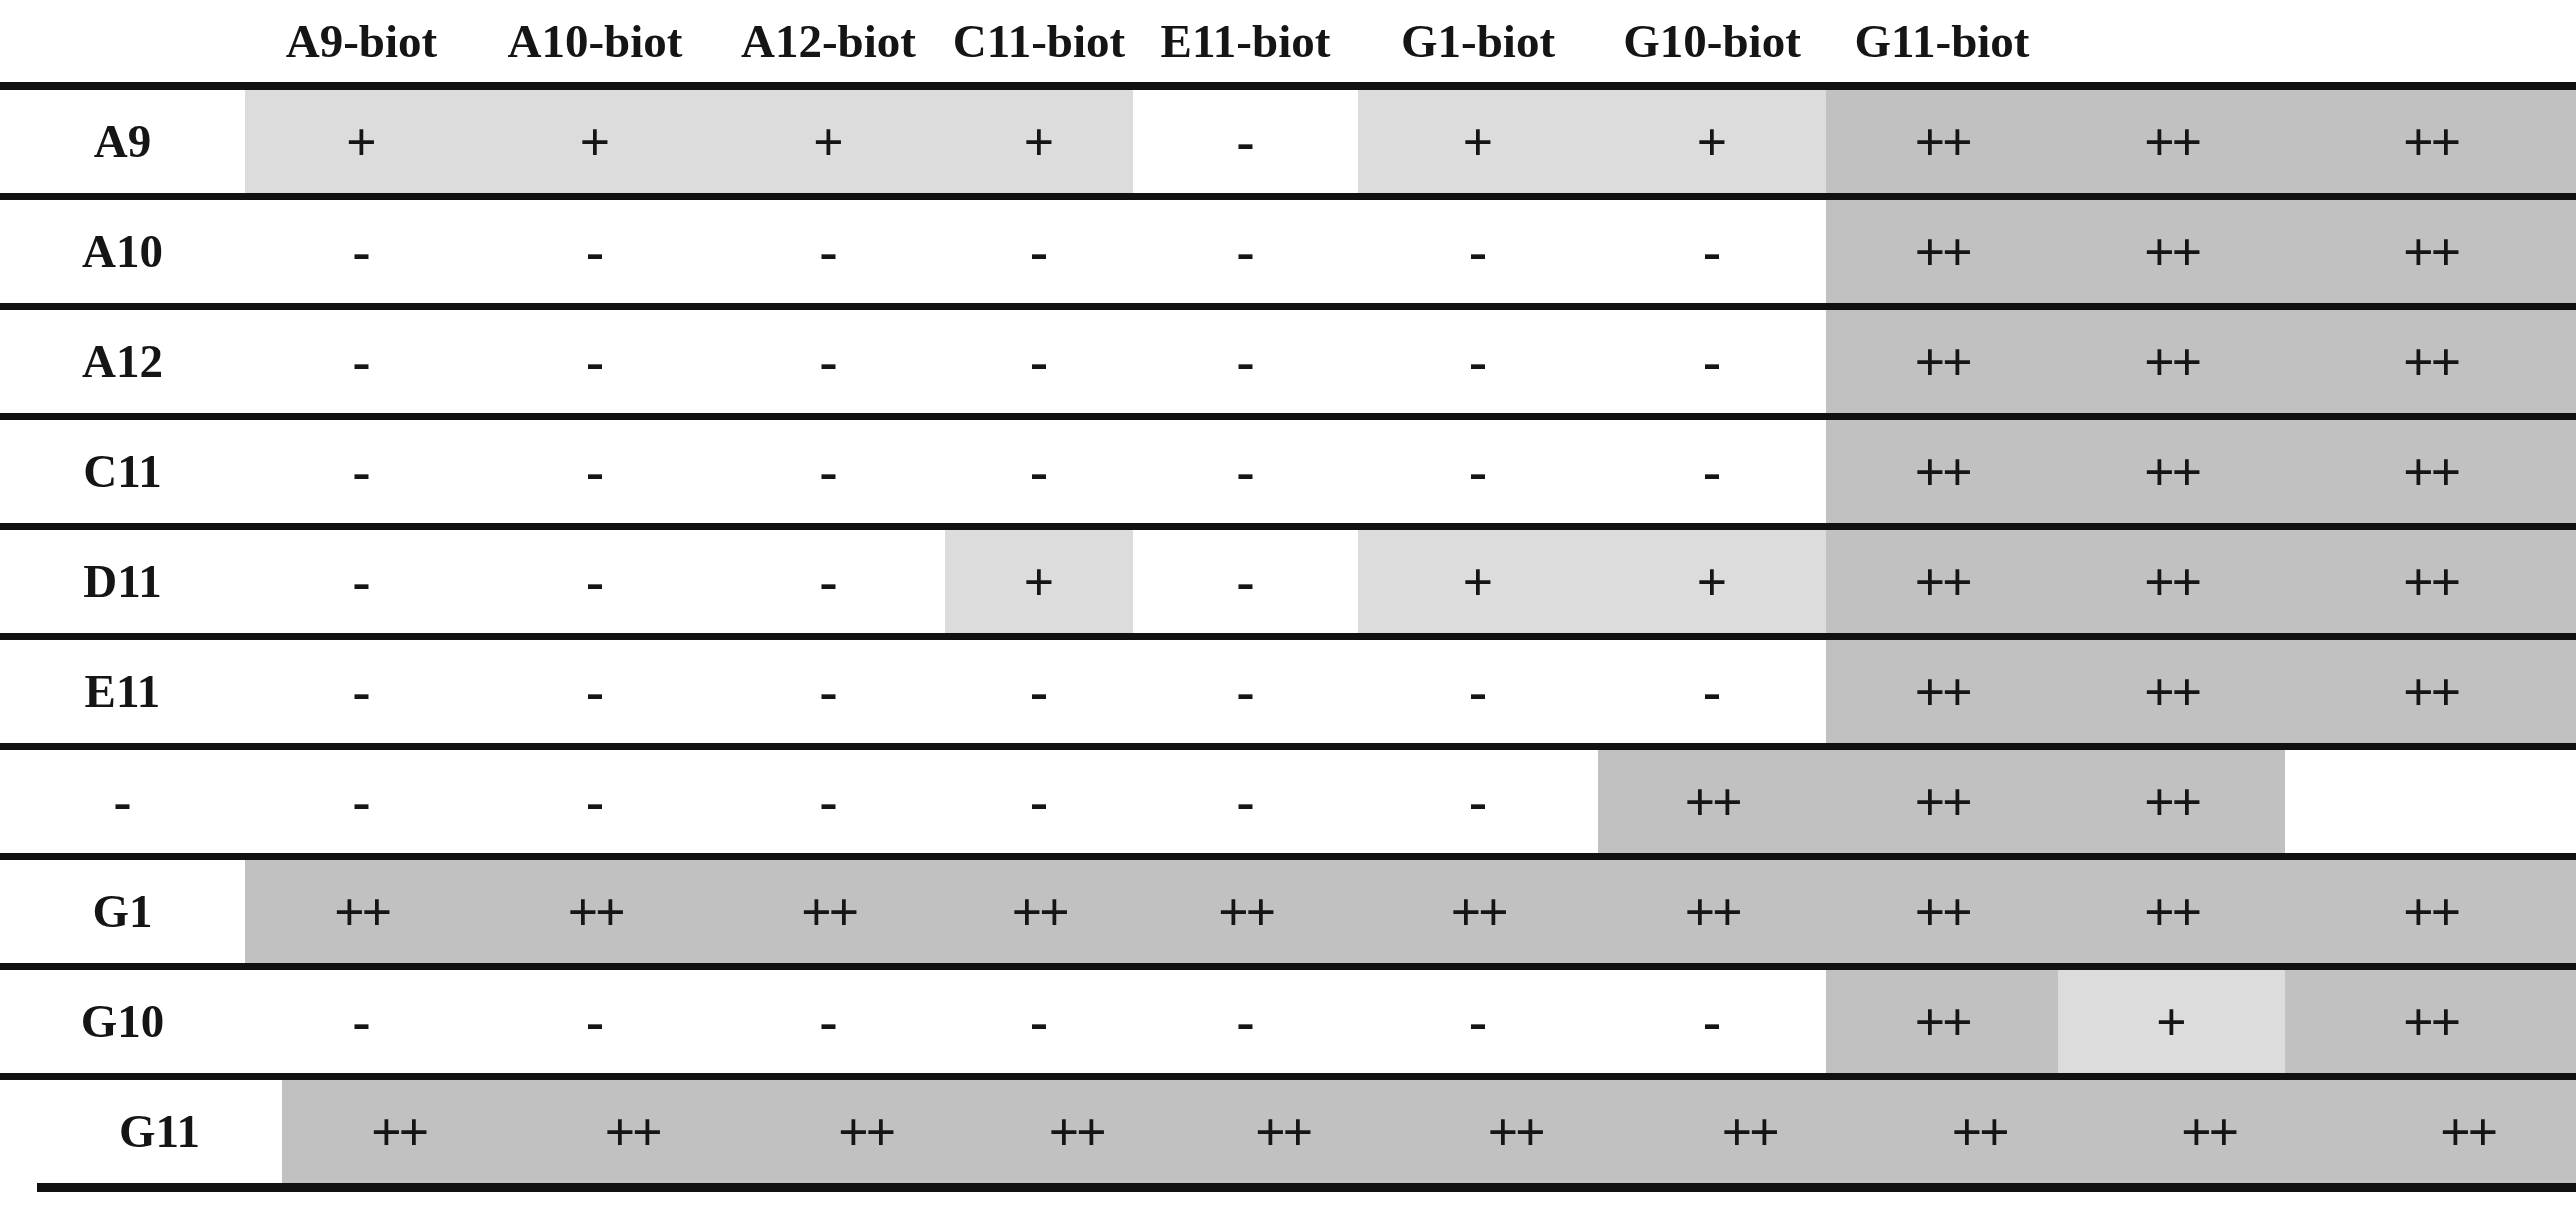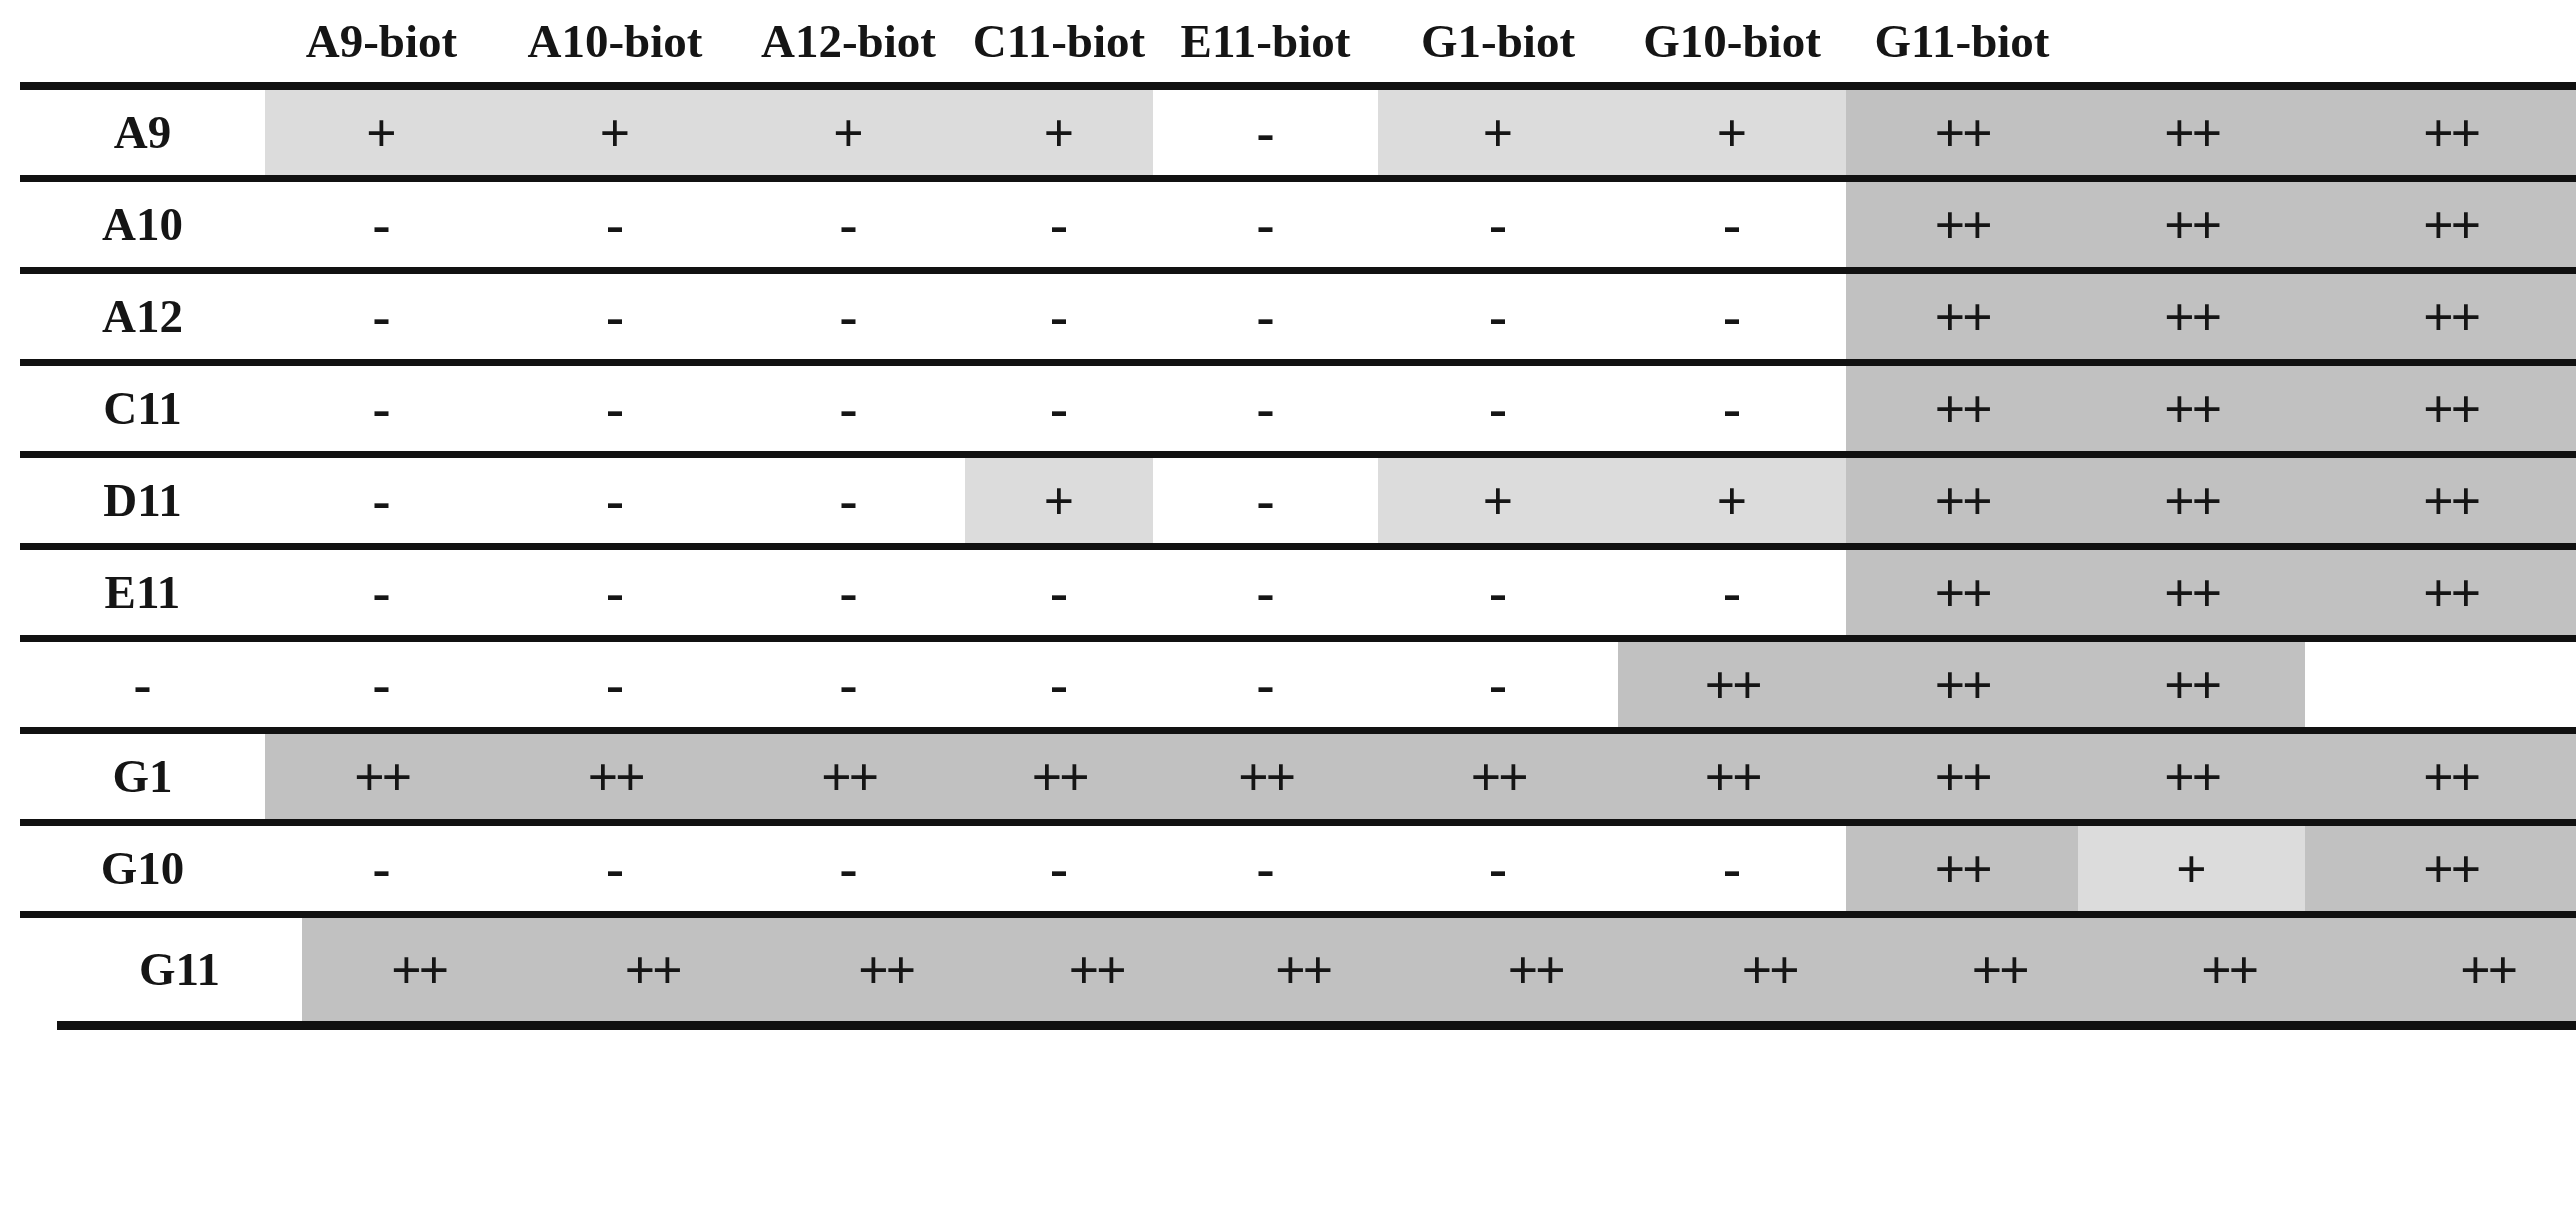--- a/index.html
+++ b/index.html
@@ -10,28 +10,28 @@
     --bg:#ffffff;
   }
   *{box-sizing:border-box;}
   html,body{margin:0;padding:0;}
   body{
     width:2576px;height:1210px;background:var(--bg);
     font-family:"Liberation Serif","DejaVu Serif",serif;
     color:var(--text);
     overflow:hidden;
   }
-  .page{width:2576px;height:1210px;background:var(--bg);padding-left:20px;}
+  .page{width:2576px;height:1210px;background:var(--bg);}
   .table{width:2576px;}
   .row{
     display:grid;
     grid-template-columns:245px 233px 234px 233px 188px 225px 240px 228px 232px 227px 291px;
   }
   .row.header{height:90px;border-bottom:8.7px solid var(--rule);}
-  .row.data{height:92px;border-bottom:7.1px solid var(--rule);}
+  .row.data{height:110px;border-bottom:7.1px solid var(--rule);}
   .row.data.last{height:112px;border-bottom:9.5px solid var(--rule);margin-left:37px;}
   .cell{
     display:flex;align-items:center;justify-content:center;
     font-weight:700;line-height:1;white-space:nowrap;
     overflow:hidden;
   }
   .head{font-size:47px;background:var(--bg);}
   .rowlabel{font-size:47px;background:var(--bg);}
   .sym{font-size:54px;}
   .sym.pp{letter-spacing:-3.2px;}

